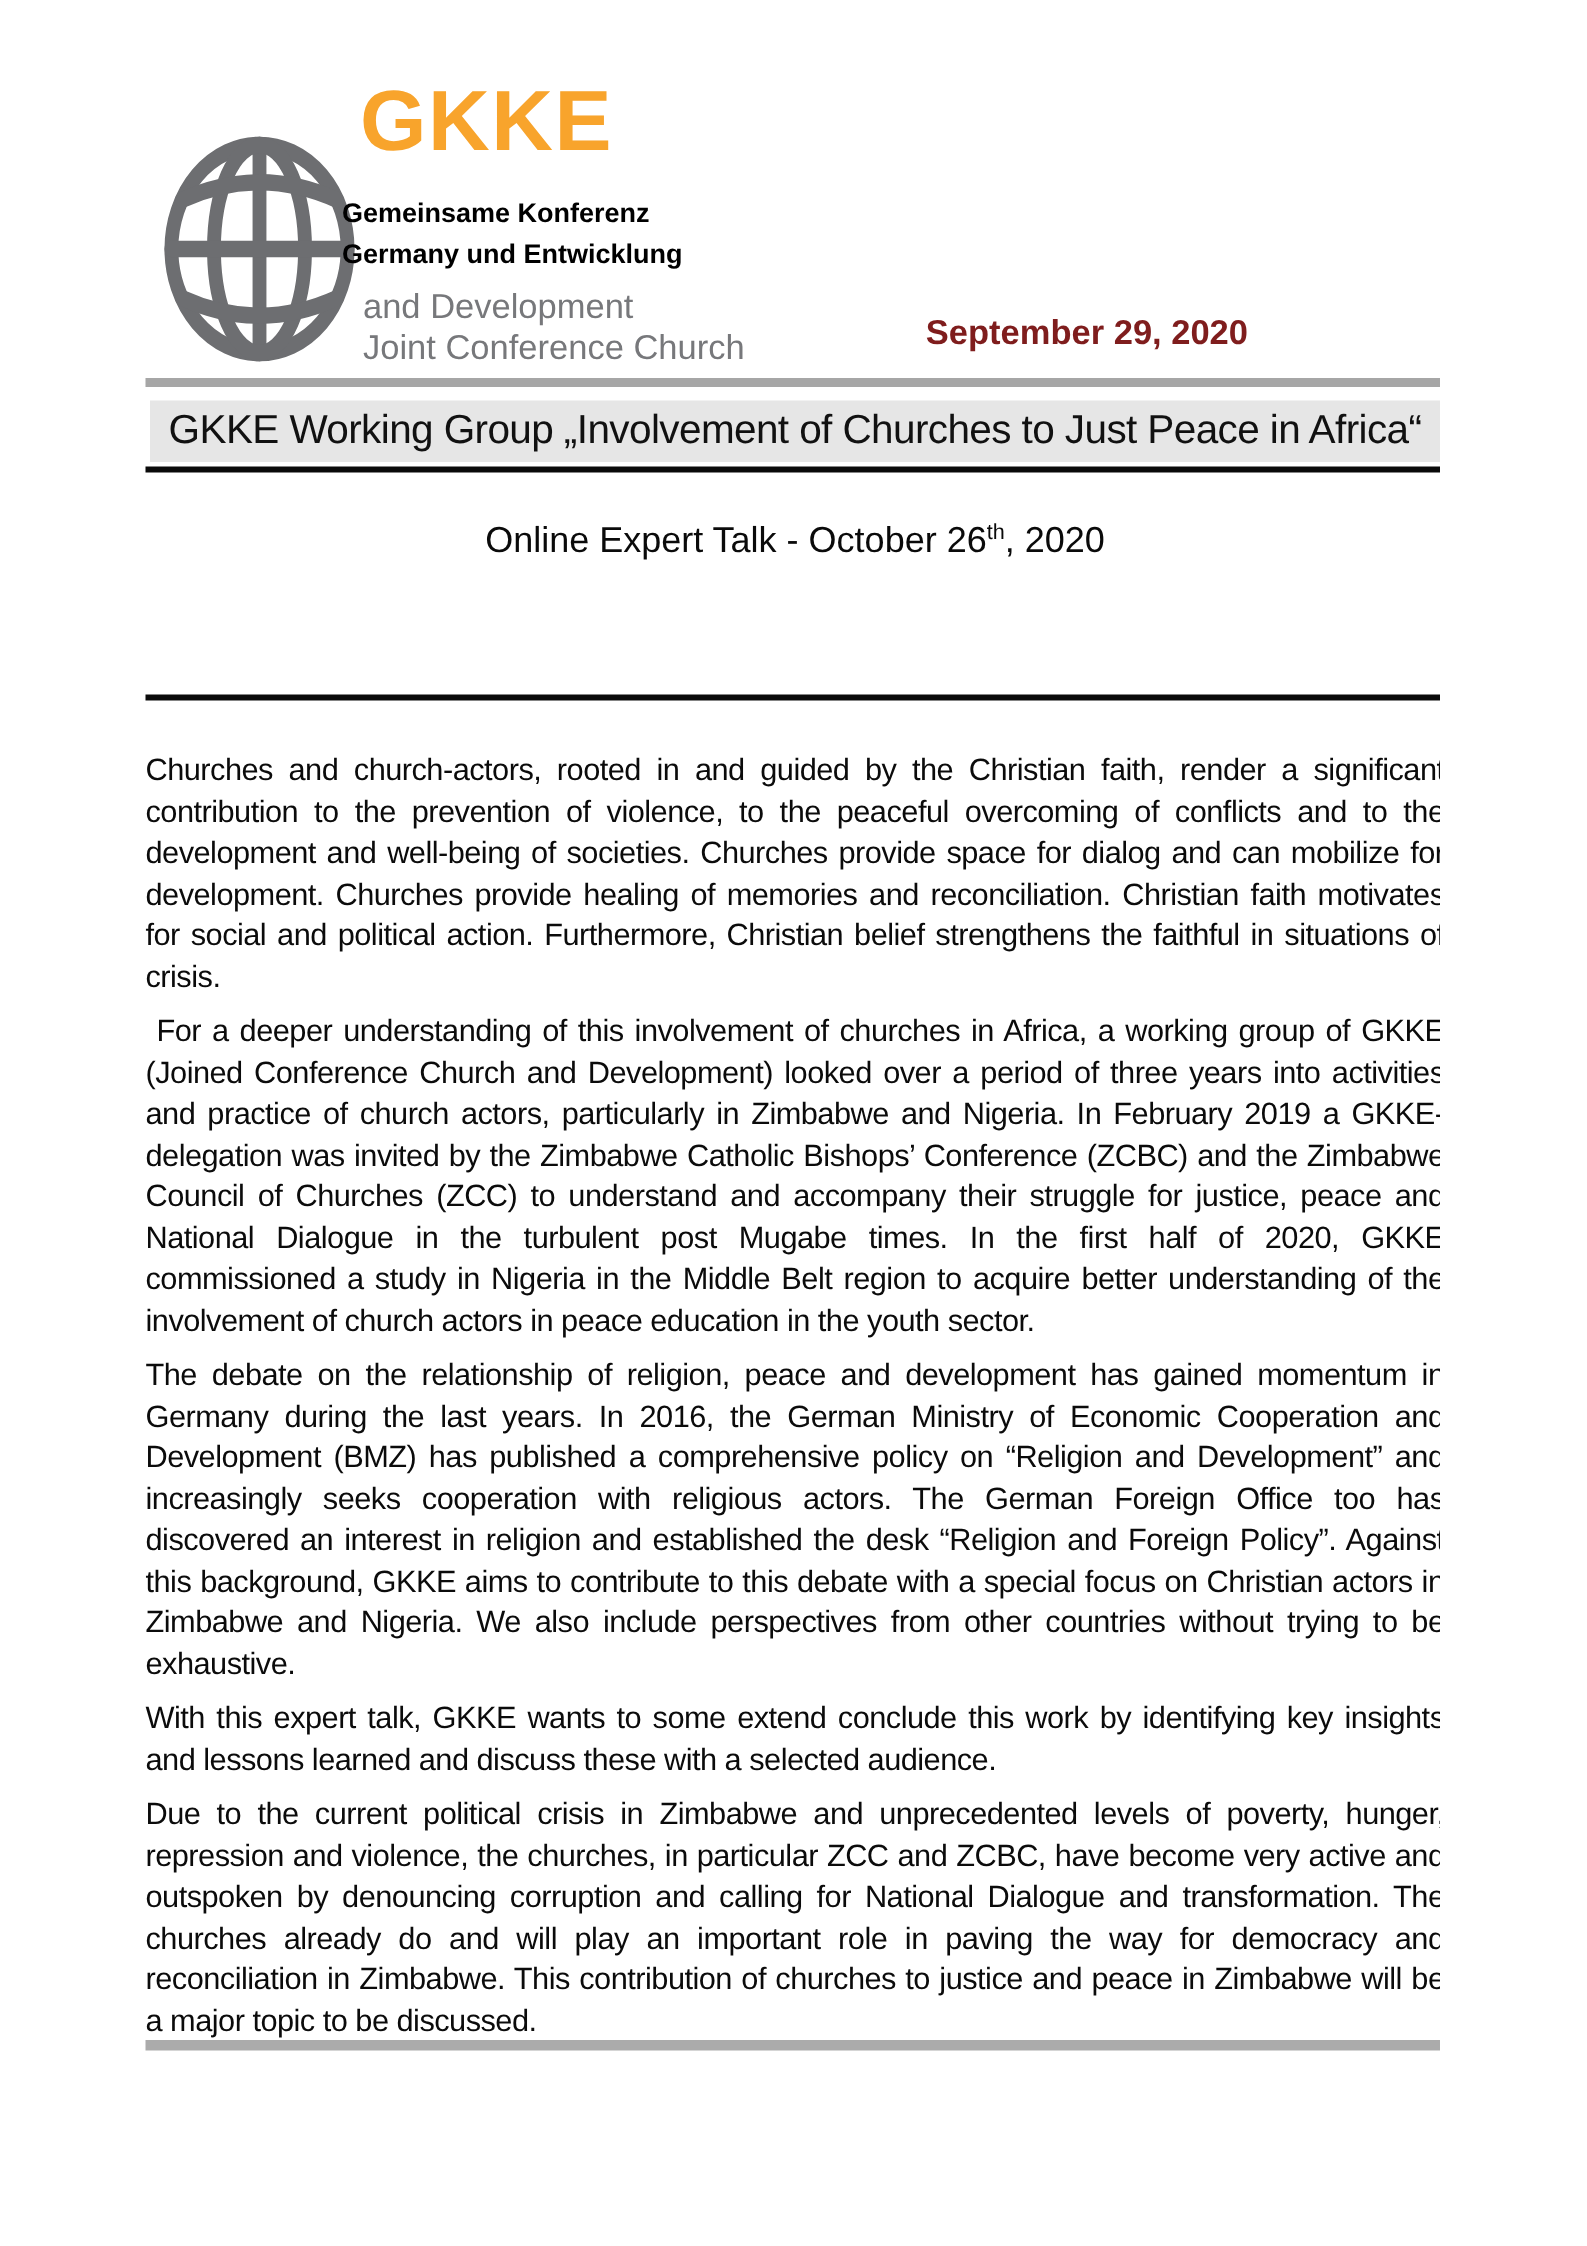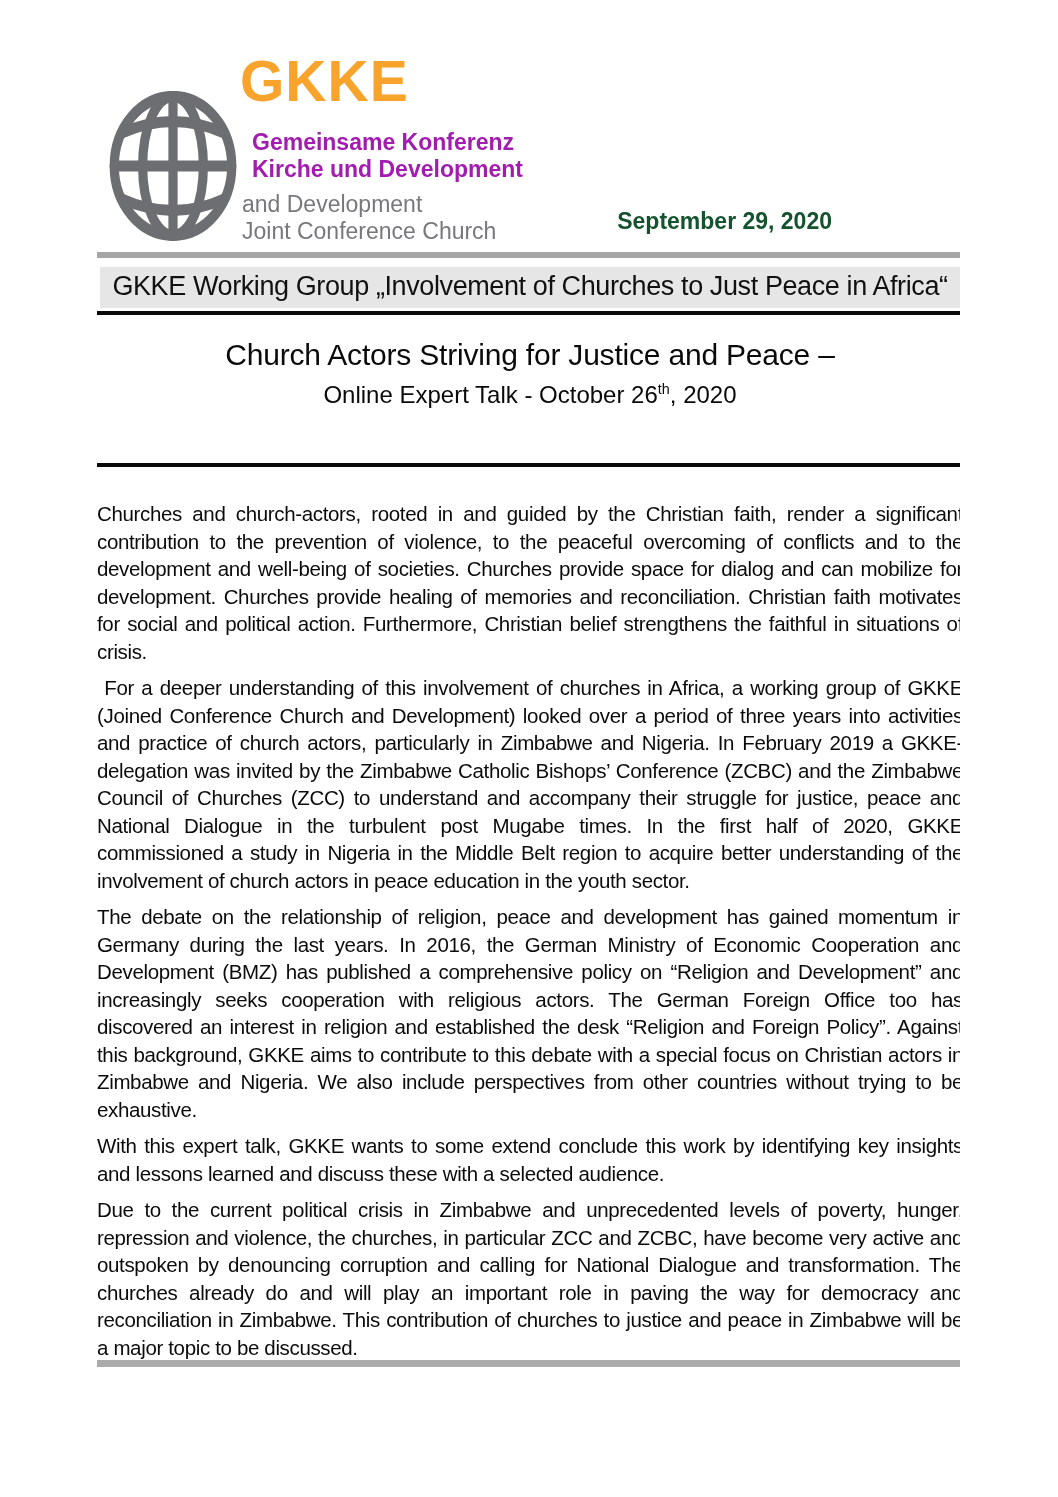--- a/index.html
+++ b/index.html
@@ -28,42 +28,42 @@
     left: 240px;
     top: 50px;
     font-size: 57px;
     font-weight: bold;
     letter-spacing: 1px;
     color: #F8A42C;
     line-height: 1.1;
   }
   .logo-sub-de {
     position: absolute;
-    left: 252px;
+    left: 228px;
     top: 129px;
-    font-size: 23px;
+    font-size: 18px;
     font-weight: bold;
-    color: #a21caf;
+    color: #000000;
     line-height: 27px;
   }
   .logo-sub-en {
     position: absolute;
     left: 242px;
     top: 191px;
     font-size: 23px;
     color: #77787B;
     line-height: 27px;
   }
   .doc-date {
     position: absolute;
     right: 128px;
     top: 208px;
     font-size: 23px;
     font-weight: bold;
-    color: #14532d;
+    color: #7f1d1d;
   }
 
   
   .rule { position: absolute; left: 97px; width: 866px; }
   .rule-gray-top   { top: 252px; height: 6px; background: #A6A6A6; }
   .rule-black-1    { top: 311px; height: 4px; background: #0a0a0a; }
   .rule-black-2    { top: 463px; height: 4px; background: #0a0a0a; }
   .rule-gray-bottom{ top: 1360px; height: 7px; background: #ABABAB; }
 
   
@@ -145,40 +145,39 @@
     <ellipse cx="50" cy="50" rx="23" ry="44.5"></ellipse>
     <line x1="5.5" y1="50" x2="94.5" y2="50"></line>
     <path d="M 11 29 Q 50 14 89 29"></path>
     <path d="M 11 71 Q 50 86 89 71"></path>
   </svg>
 
   <div class="logo-acronym">GKKE</div>
 
   <div class="logo-sub-de">
     <div>Gemeinsame Konferenz</div>
-    <div>Kirche und Development</div>
+    <div>Germany und Entwicklung</div>
   </div>
 
   <div class="logo-sub-en">
     <div>and Development</div>
     <div>Joint Conference Church</div>
   </div>
 
   <div class="doc-date">September 29, 2020</div>
 
   <div class="rule rule-gray-top"></div>
 
   <div class="wg-banner-row">
     <span class="wg-banner">GKKE Working Group „Involvement of Churches to Just Peace in Africa“</span>
   </div>
 
   <div class="rule rule-black-1"></div>
 
   <div class="title-block">
-    <div class="doc-title">Church Actors Striving for Justice and Peace –</div>
     <div class="doc-event"><span>Online Expert Talk - October 26</span><sup>th</sup><span>, 2020</span></div>
   </div>
 
   <div class="rule rule-black-2"></div>
 
   <div class="doc-body">
     <p>Churches and church-actors, rooted in and guided by the Christian faith, render a significant contribution to the prevention of violence, to the peaceful overcoming of conflicts and to the development and well-being of societies. Churches provide space for dialog and can mobilize for development. Churches provide healing of memories and reconciliation. Christian faith motivates for social and political action. Furthermore, Christian belief strengthens the faithful in situations of crisis.</p>
     <p> For a deeper understanding of this involvement of churches in Africa, a working group of GKKE (Joined Conference Church and Development) looked over a period of three years into activities and practice of church actors, particularly in Zimbabwe and Nigeria. In February 2019 a GKKE-delegation was invited by the Zimbabwe Catholic Bishops’ Conference (ZCBC) and the Zimbabwe Council of Churches (ZCC) to understand and accompany their struggle for justice, peace and National Dialogue in the turbulent post Mugabe times. In the first half of 2020, GKKE commissioned a study in Nigeria in the Middle Belt region to acquire better understanding of the involvement of church actors in peace education in the youth sector.</p>
     <p>The debate on the relationship of religion, peace and development has gained momentum in Germany during the last years. In 2016, the German Ministry of Economic Cooperation and Development (BMZ) has published a comprehensive policy on “Religion and Development” and increasingly seeks cooperation with religious actors. The German Foreign Office too has discovered an interest in religion and established the desk “Religion and Foreign Policy”. Against this background, GKKE aims to contribute to this debate with a special focus on Christian actors in Zimbabwe and Nigeria. We also include perspectives from other countries without trying to be exhaustive.</p>
     <p>With this expert talk, GKKE wants to some extend conclude this work by identifying key insights and lessons learned and discuss these with a selected audience.</p>

